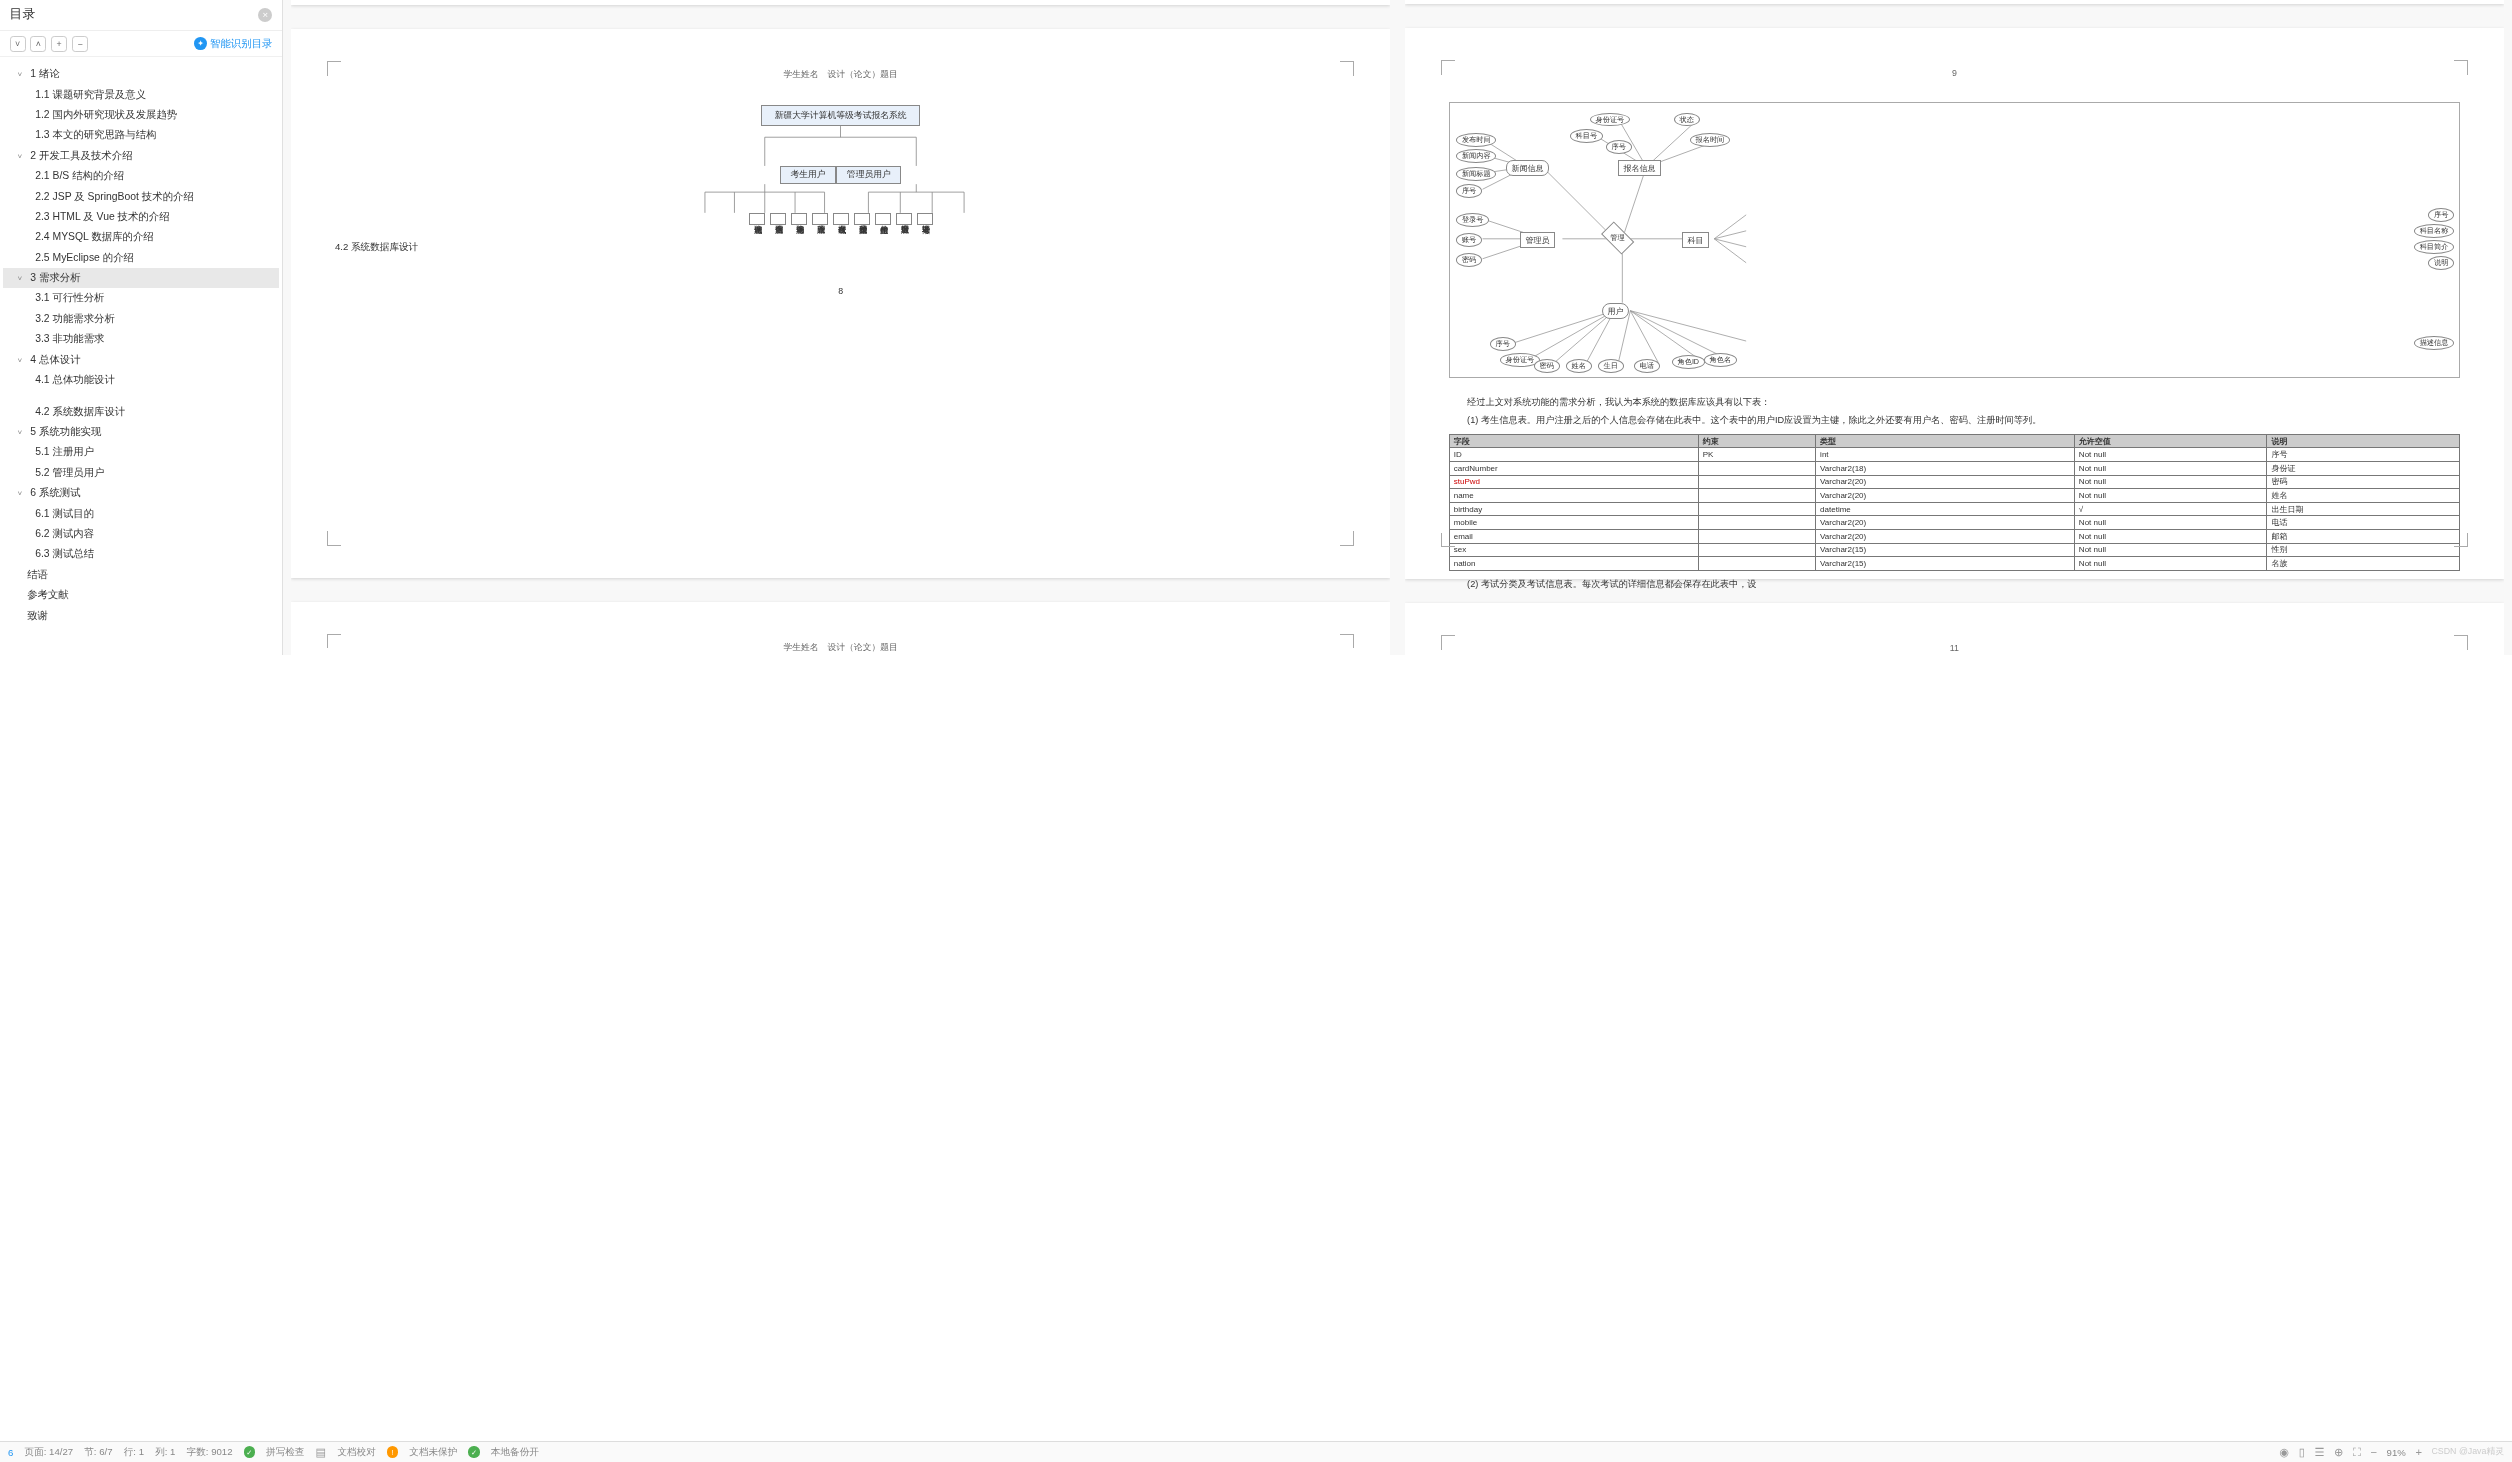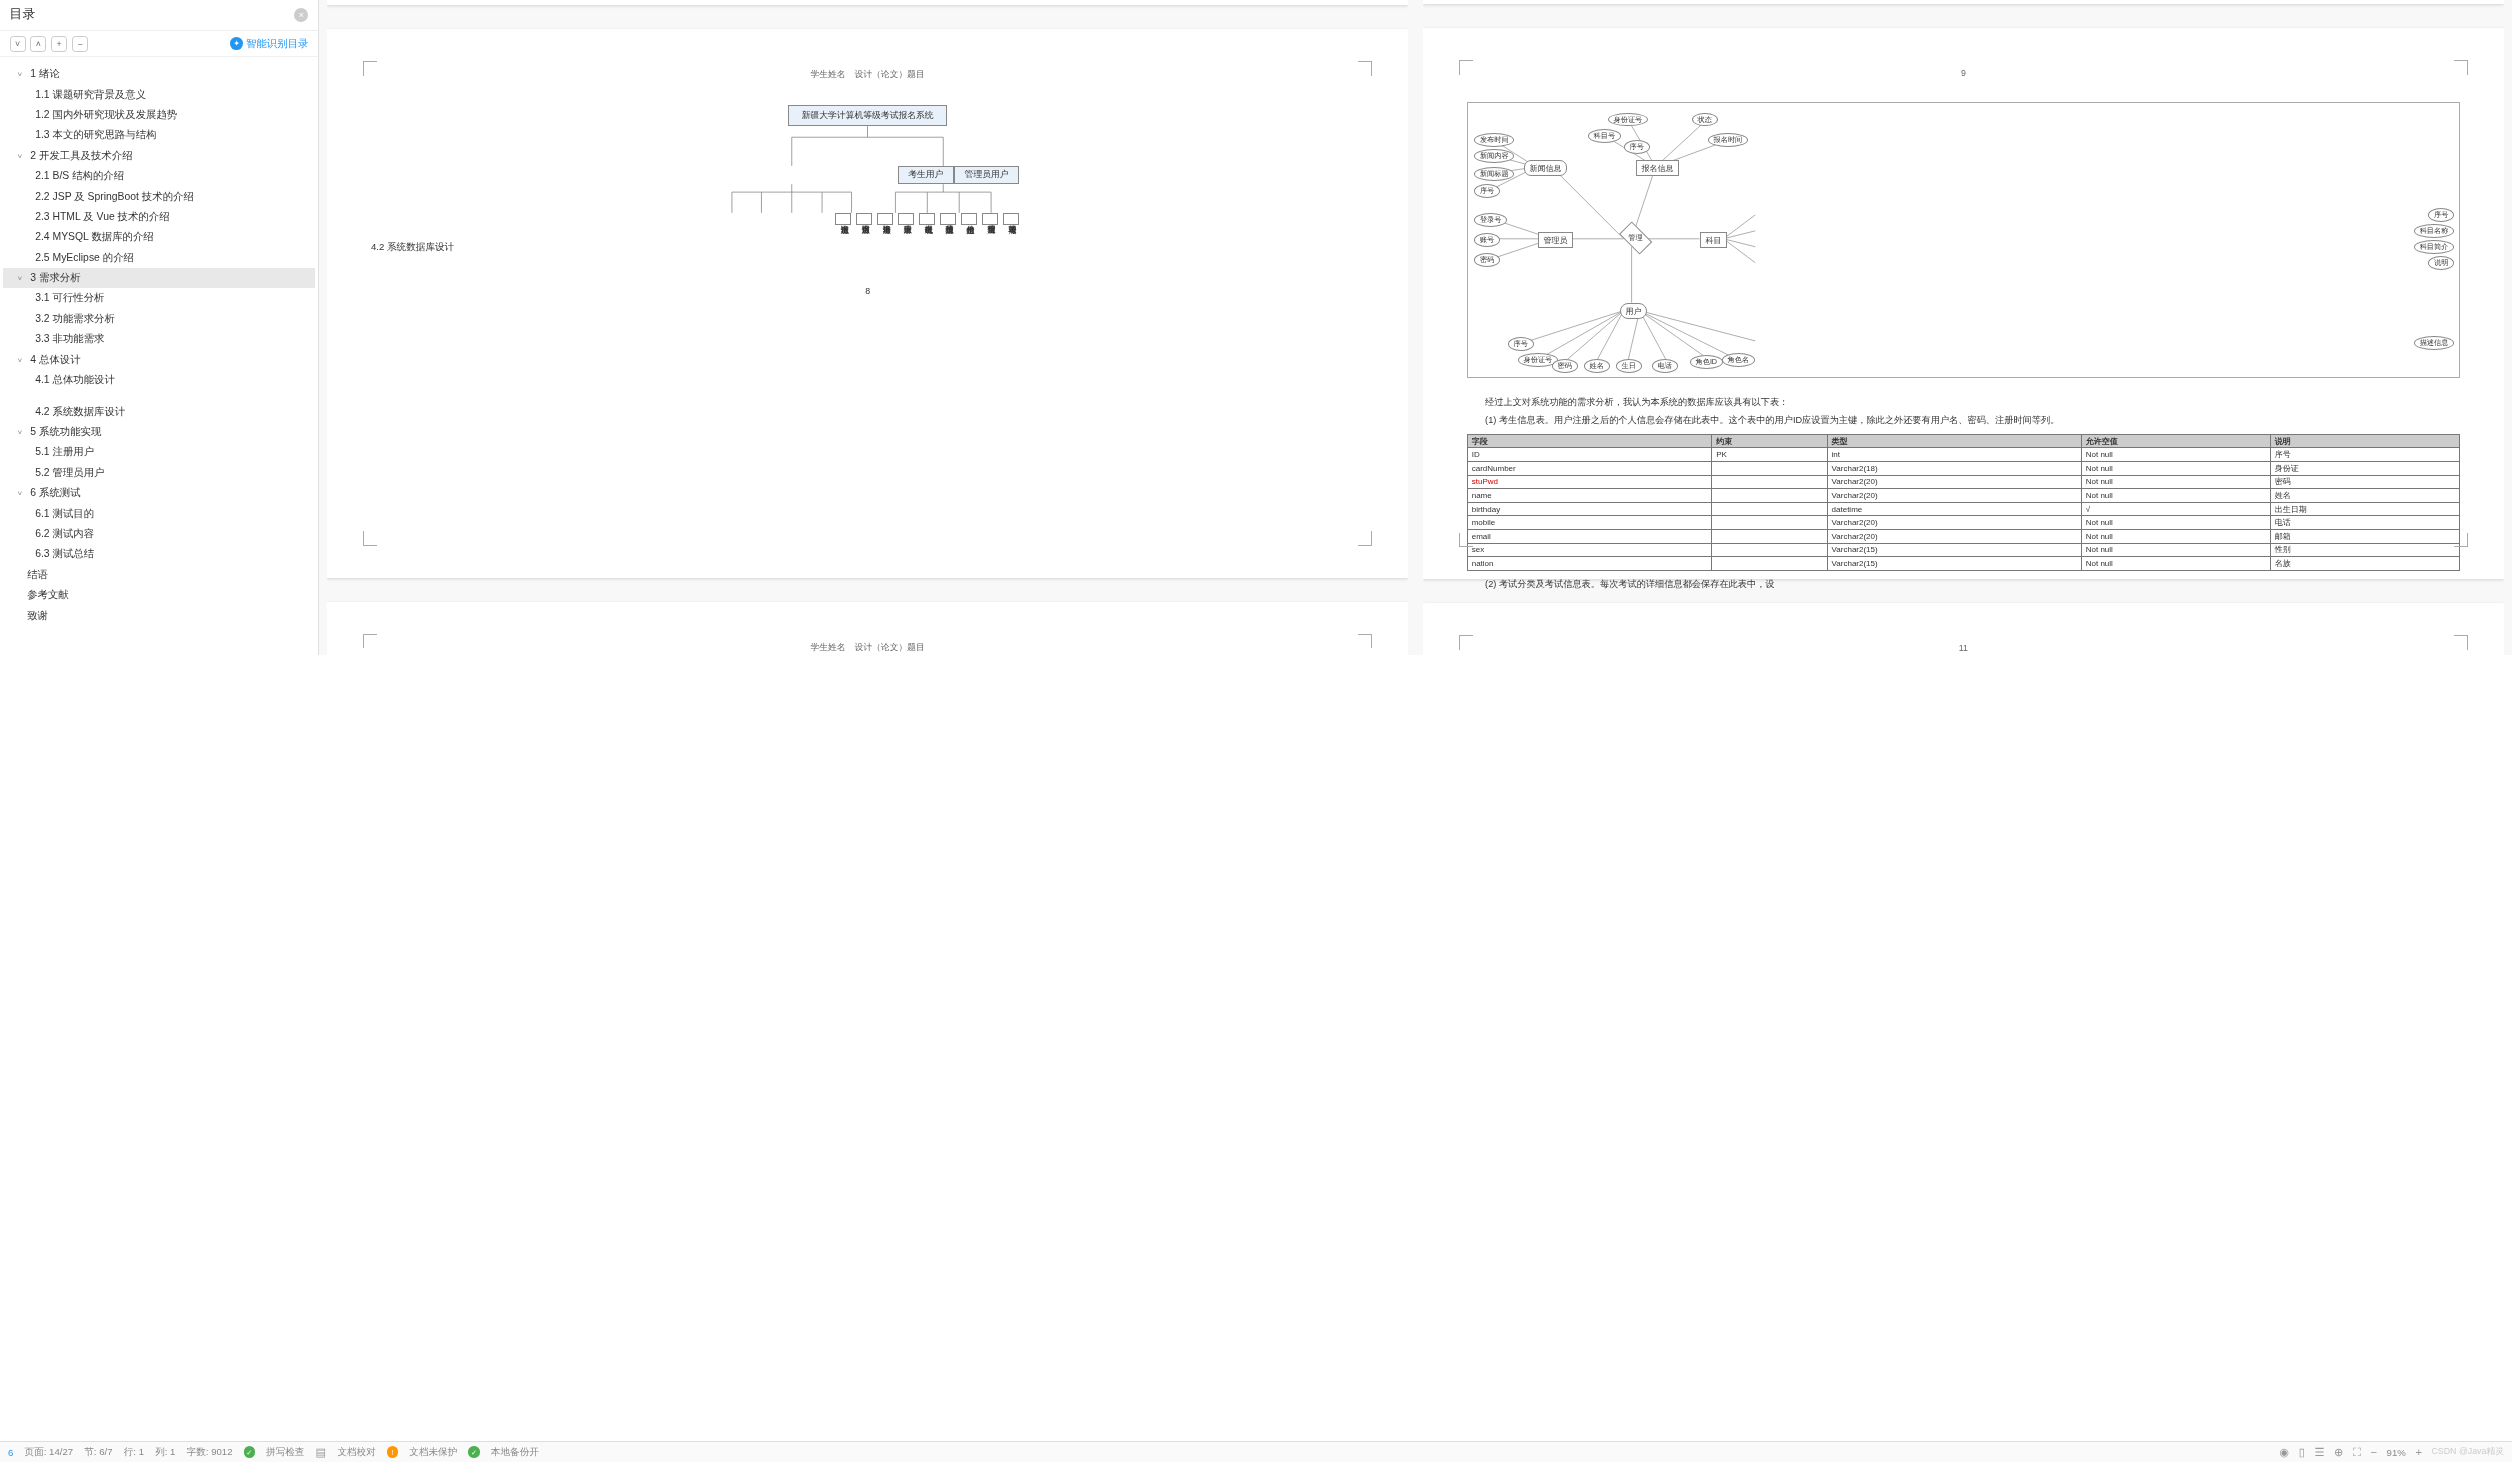--- a/index.html
+++ b/index.html
@@ -1,18 +1,18 @@
 <!DOCTYPE html>
 <html style="font-size:12.8px"><head>
 <meta charset="utf-8">
 <style>
 * { box-sizing: border-box; margin: 0; padding: 0; }
 body { font-family: "Microsoft YaHei", "PingFang SC", sans-serif; font-size: 10.4px; color: #333; background: #fff; overflow: hidden; }
 .app { display: flex; height: 655px; }
-.sidebar { width: 319px; border-right: 0.8px solid #e0e0e0; display: flex; flex-direction: column; background: #fff; }
+.sidebar { width: 283px; border-right: 0.8px solid #e0e0e0; display: flex; flex-direction: column; background: #fff; }
 .sb-header { display: flex; align-items: center; justify-content: space-between; padding: 6.4px 9.6px; border-bottom: 0.8px solid #eee; }
 .sb-title { font-size: 12.8px; font-weight: 500; color: #333; }
 .close-x { width: 14.4px; height: 14.4px; border-radius: 50%; background: #ccc; color: #fff; display:flex; align-items:center; justify-content:center; font-size:9.6px; cursor:pointer; }
 .sb-tools { display: flex; align-items: center; justify-content: space-between; padding: 4.8px 9.6px; border-bottom: 0.8px solid #f0f0f0; }
 .tool-btns { display: flex; gap: 4.8px; }
 .tool-btn { width: 16px; height: 16px; border: 0.8px solid #ccc; border-radius: 3.2px; display:flex; align-items:center; justify-content:center; font-size:8.8px; color:#666; cursor:pointer; }
 .ai-link { color: #2196f3; font-size: 10.4px; display:flex; align-items:center; gap:3.2px; cursor:pointer; }
 .ai-dot { width:12.8px; height:12.8px; border-radius:50%; background:#2196f3; color:#fff; display:inline-flex; align-items:center; justify-content:center; font-size:8px; }
 .toc { flex:1; overflow-y:auto; padding: 6.4px 3.2px; }
 .toc-item { padding: 2.4px 6.4px 2.4px 14.4px; cursor:pointer; color:#333; line-height:1.5; }
@@ -29,21 +29,21 @@
 .pg-num { text-align:center; font-size:8.8px; margin-top:16px; }
 .crop { position:absolute; width:14.4px; height:14.4px; border:0.8px solid #aaa; }
 .crop.tl { top:32px; left:36px; border-right:none; border-bottom:none; }
 .crop.tr { top:32px; right:36px; border-left:none; border-bottom:none; }
 .crop.bl { bottom:32px; left:36px; border-right:none; border-top:none; }
 .crop.br { bottom:32px; right:36px; border-left:none; border-top:none; }
 
 .dia-root-box { border:0.8px solid #888; padding:3.2px 12.8px; font-size:8.8px; background:#e8f0fa; display:inline-block; }
 .dia-sub-box { border:0.8px solid #888; padding:2.4px 9.6px; font-size:8.8px; background:#e8f0fa; display:inline-block; }
 .dia-area { display:flex; flex-direction:column; align-items:center; margin-bottom:16px; }
-.dia-row { display:flex; justify-content:flex-end; width:100%; }
+.dia-row { display:flex; justify-content:center; width:100%; }
 .dia-vtext { writing-mode: vertical-rl; border:0.8px solid #888; padding:4.8px 1.6px; font-size:8px; }
 .section-h { font-size:9.6px; font-weight:500; margin:8px 0; }
 .body-text { font-size:9.2px; line-height:1.9; text-indent:2em; text-align:justify; }
 
 .er-frame { border:0.8px solid #aaa; padding:9.6px 6.4px; position:relative; height:276px; }
 .er-box { border:0.8px solid #888; padding:1.6px 4.8px; font-size:8px; position:absolute; background:#fff; }
 .er-oval { border:0.8px solid #888; border-radius:50%; padding:0.8px 4.8px; font-size:7.2px; position:absolute; background:#fff; white-space:nowrap; }
 .er-diamond { border:0.8px solid #888; padding:3.2px 6.4px; font-size:7.2px; position:absolute; transform:rotate(45deg); background:#fff; }
 .er-diamond span { display:inline-block; transform:rotate(-45deg); }
 

